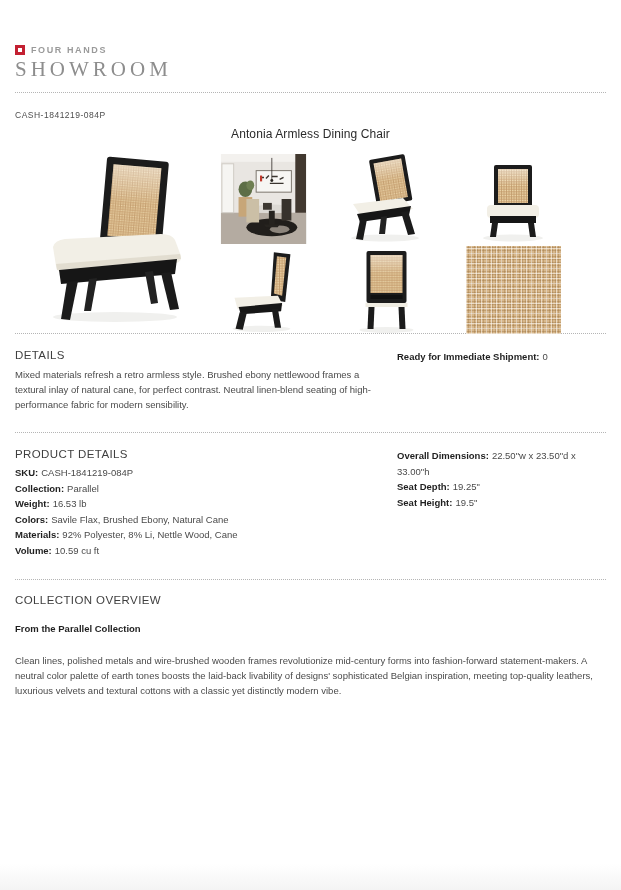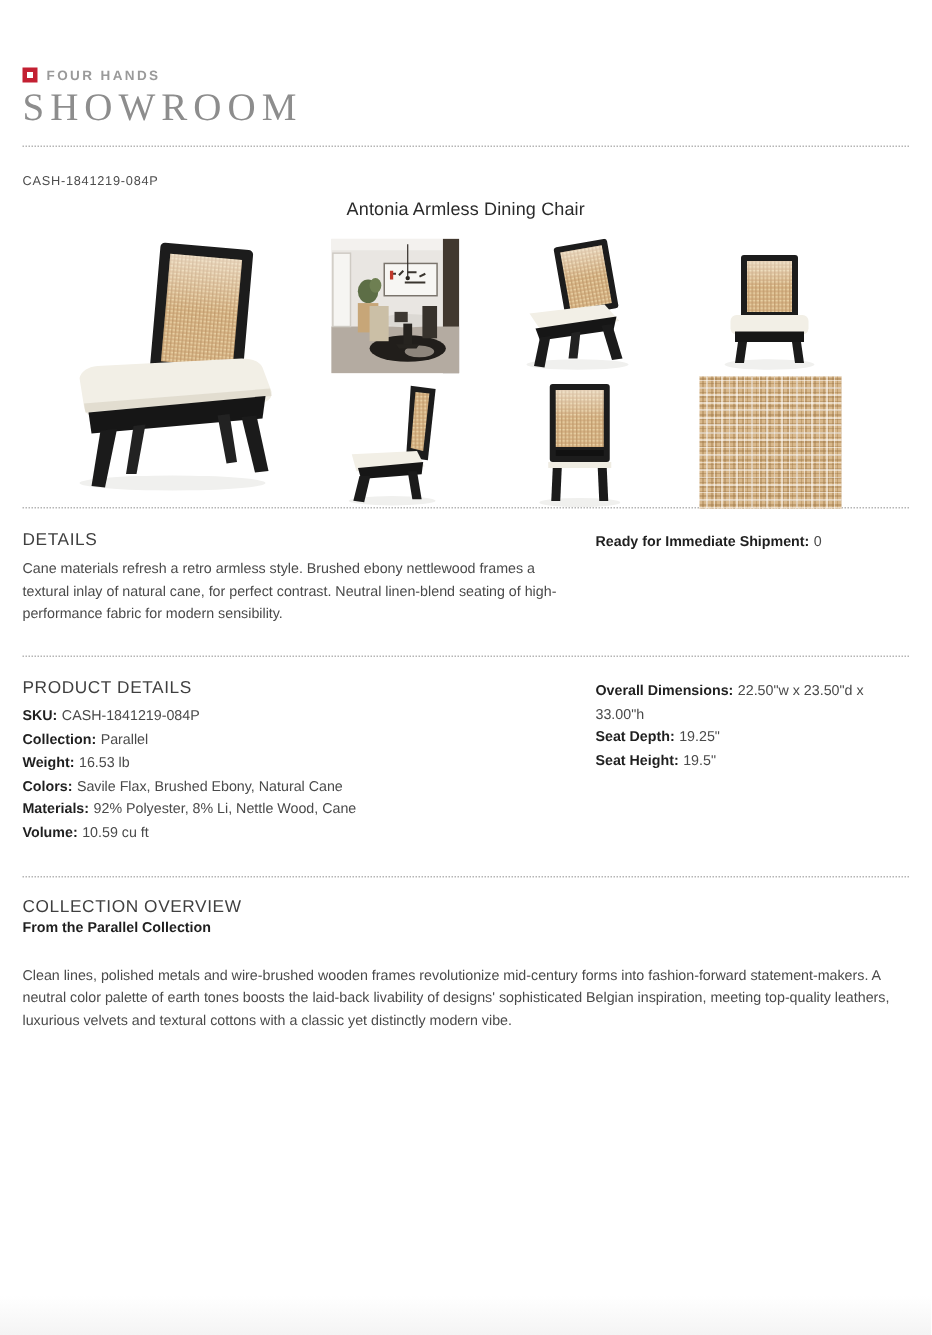--- a/index.html
+++ b/index.html
@@ -5,21 +5,21 @@
   * { margin:0; padding:0; box-sizing:border-box; }
   html,body { background:#ffffff; }
   body { font-family:"Liberation Sans", sans-serif; color:#4a4a4a; }
   .page { position:relative; width:621px; height:890px; background:#fff; padding:0 15px; overflow:hidden; }
 
   
   .brand { padding-top:45px; }
   .brand-row { display:flex; align-items:center; gap:6px; }
   .brand-mark { width:10px; height:10px; border:3px solid #c32032; background:#fff; }
   .brand-name { font-size:9px; font-weight:bold; letter-spacing:1.6px; color:#9a9a9a; }
-  .brand-sub { font-family:"Liberation Serif", serif; font-size:26px; letter-spacing:4px; color:#8d8d8d; margin-top:2px; font-weight:400; }
+  .brand-sub { font-family:"Liberation Serif", serif; font-size:21px; letter-spacing:4px; color:#8d8d8d; margin-top:2px; font-weight:400; }
 
   .dotted { border:none; border-top:1px dotted #b5b5b5; margin:0; }
   .div1 { margin-top:10px; }
 
   .sku-line { margin-top:17px; font-size:8.5px; letter-spacing:.5px; color:#4d4d4d; }
   .title { margin-top:7px; font-size:12px; color:#2b2b2b; font-weight:500; letter-spacing:.1px;text-align:center; }
 
   
   .gallery { display:flex; margin-top:10px; height:182px; }
   .main-img { width:190px; height:175px; position:relative; flex:0 0 190px; }
@@ -43,21 +43,21 @@
   .kv { font-size:9.5px; line-height:15.5px; color:#4a4a4a; }
   .kv b { color:#1f1f1f; font-weight:bold; margin-right:3px; }
   .avail .kv { line-height:16px; }
 
   .overview-sec { padding-top:15px; padding-bottom:20px; }
   .overview-sec .body-txt { margin-top:6px; width:368px; }
   .details-sec { padding-top:15px; padding-bottom:21px; }
   .details-sec .rows { margin-top:5px; }
 
   .collection-sec { padding-top:14px; }
-  .collection-sec .sub { font-size:9.5px; font-weight:bold; color:#1f1f1f; margin-top:0; line-height:15px; }
+  .collection-sec .sub { font-size:9.5px; font-weight:bold; color:#1f1f1f; margin-top:15px; line-height:15px; }
   .collection-sec .body-txt { margin-top:17px; width:591px; }
 
   .footer-band { position:absolute; left:0; right:0; bottom:0; height:26px;
     background:linear-gradient(#ffffff, #f4f4f4); }
 </style>
 </head>
 <body>
 
 <svg width="0" height="0" style="position:absolute" aria-hidden="true">
   <defs>
@@ -194,21 +194,21 @@
       <div class="thumb swatch"></div>
 
     </div>
   </div>
 
   <hr class="dotted">
 
   <section class="section overview-sec">
     <div class="col-l">
       <h2 class="sec-h">DETAILS</h2>
-      <p class="body-txt">Cane materials refresh a retro armless style. Brushed ebony nettlewood frames a textural inlay of natural cane, for perfect contrast. Neutral linen-blend seating of high-performance fabric for modern sensibility.</p>
+      <p class="body-txt">Mixed materials refresh a retro armless style. Brushed ebony nettlewood frames a textural inlay of natural cane, for perfect contrast. Neutral linen-blend seating of high-performance fabric for modern sensibility.</p>
     </div>
     <div class="col-r avail">
       <div class="kv"><b>Ready for Immediate Shipment:</b><span>0</span></div>
     </div>
   </section>
 
   <hr class="dotted">
 
   <section class="section details-sec">
     <div class="col-l">

